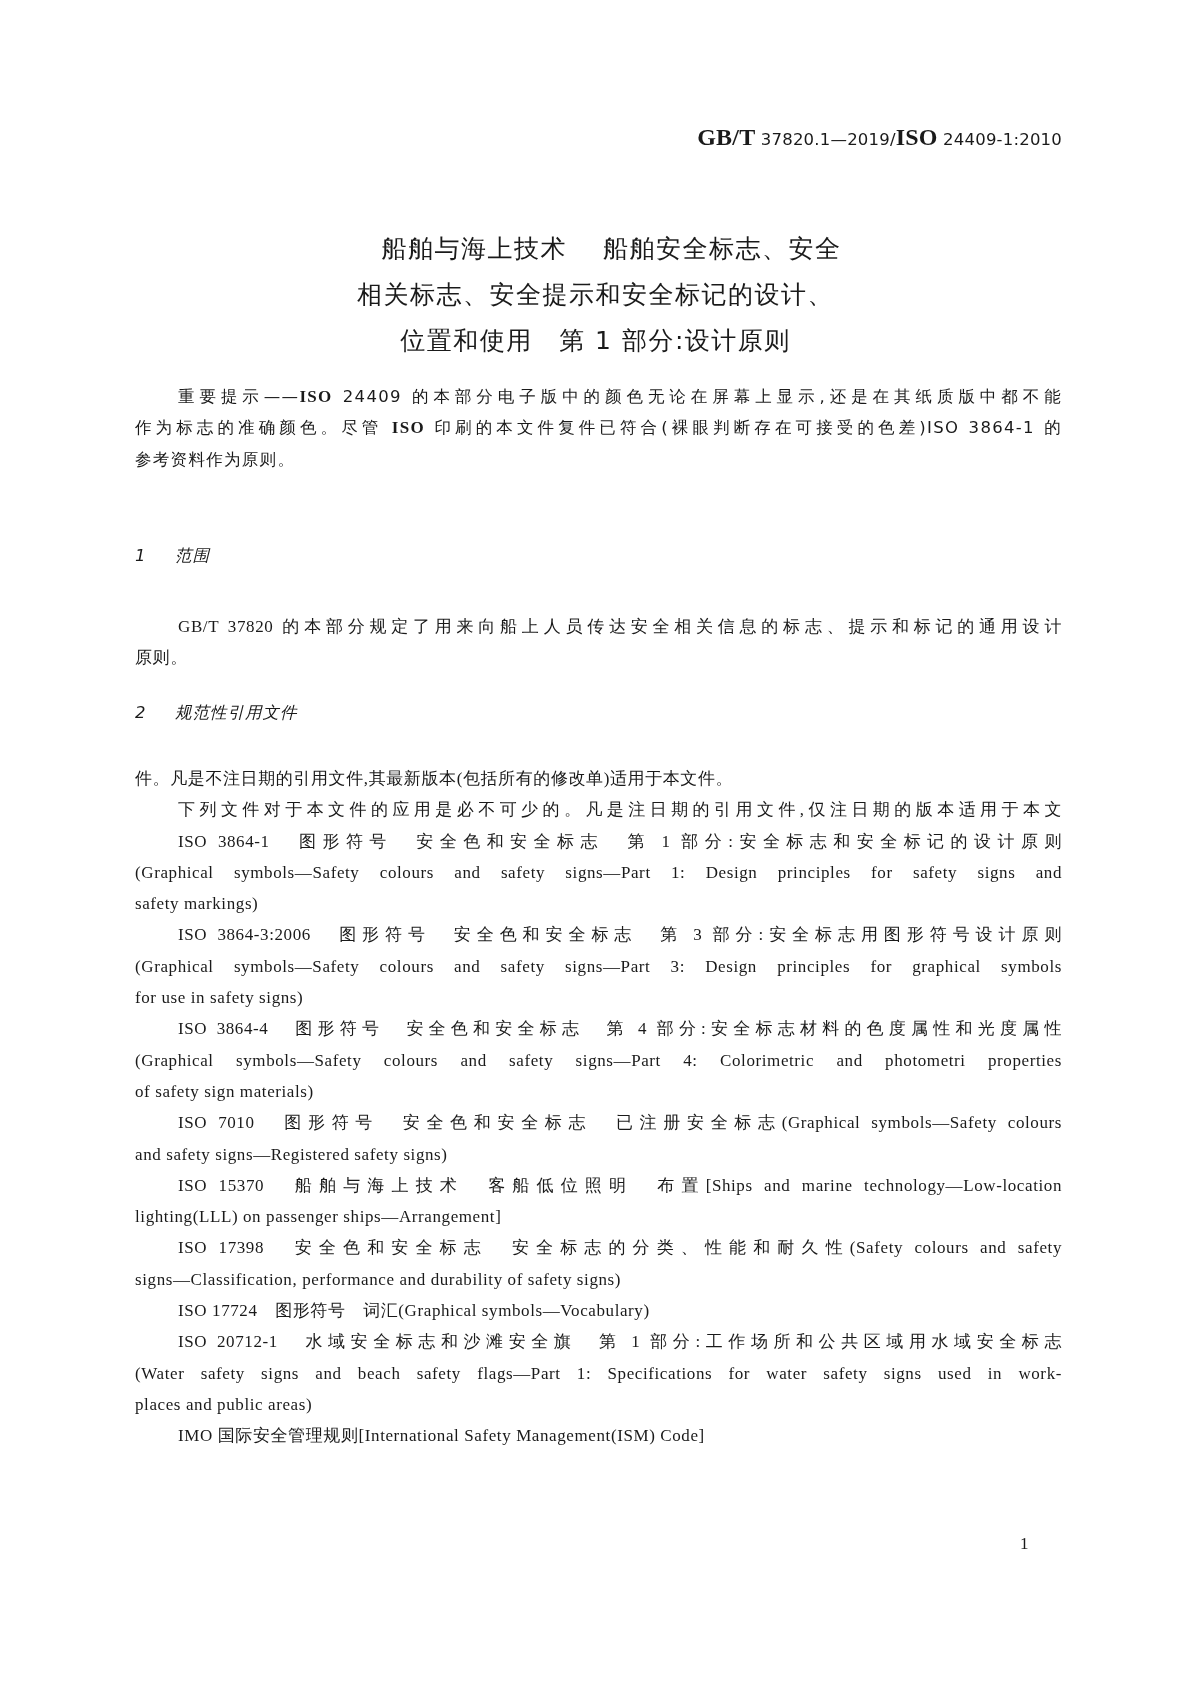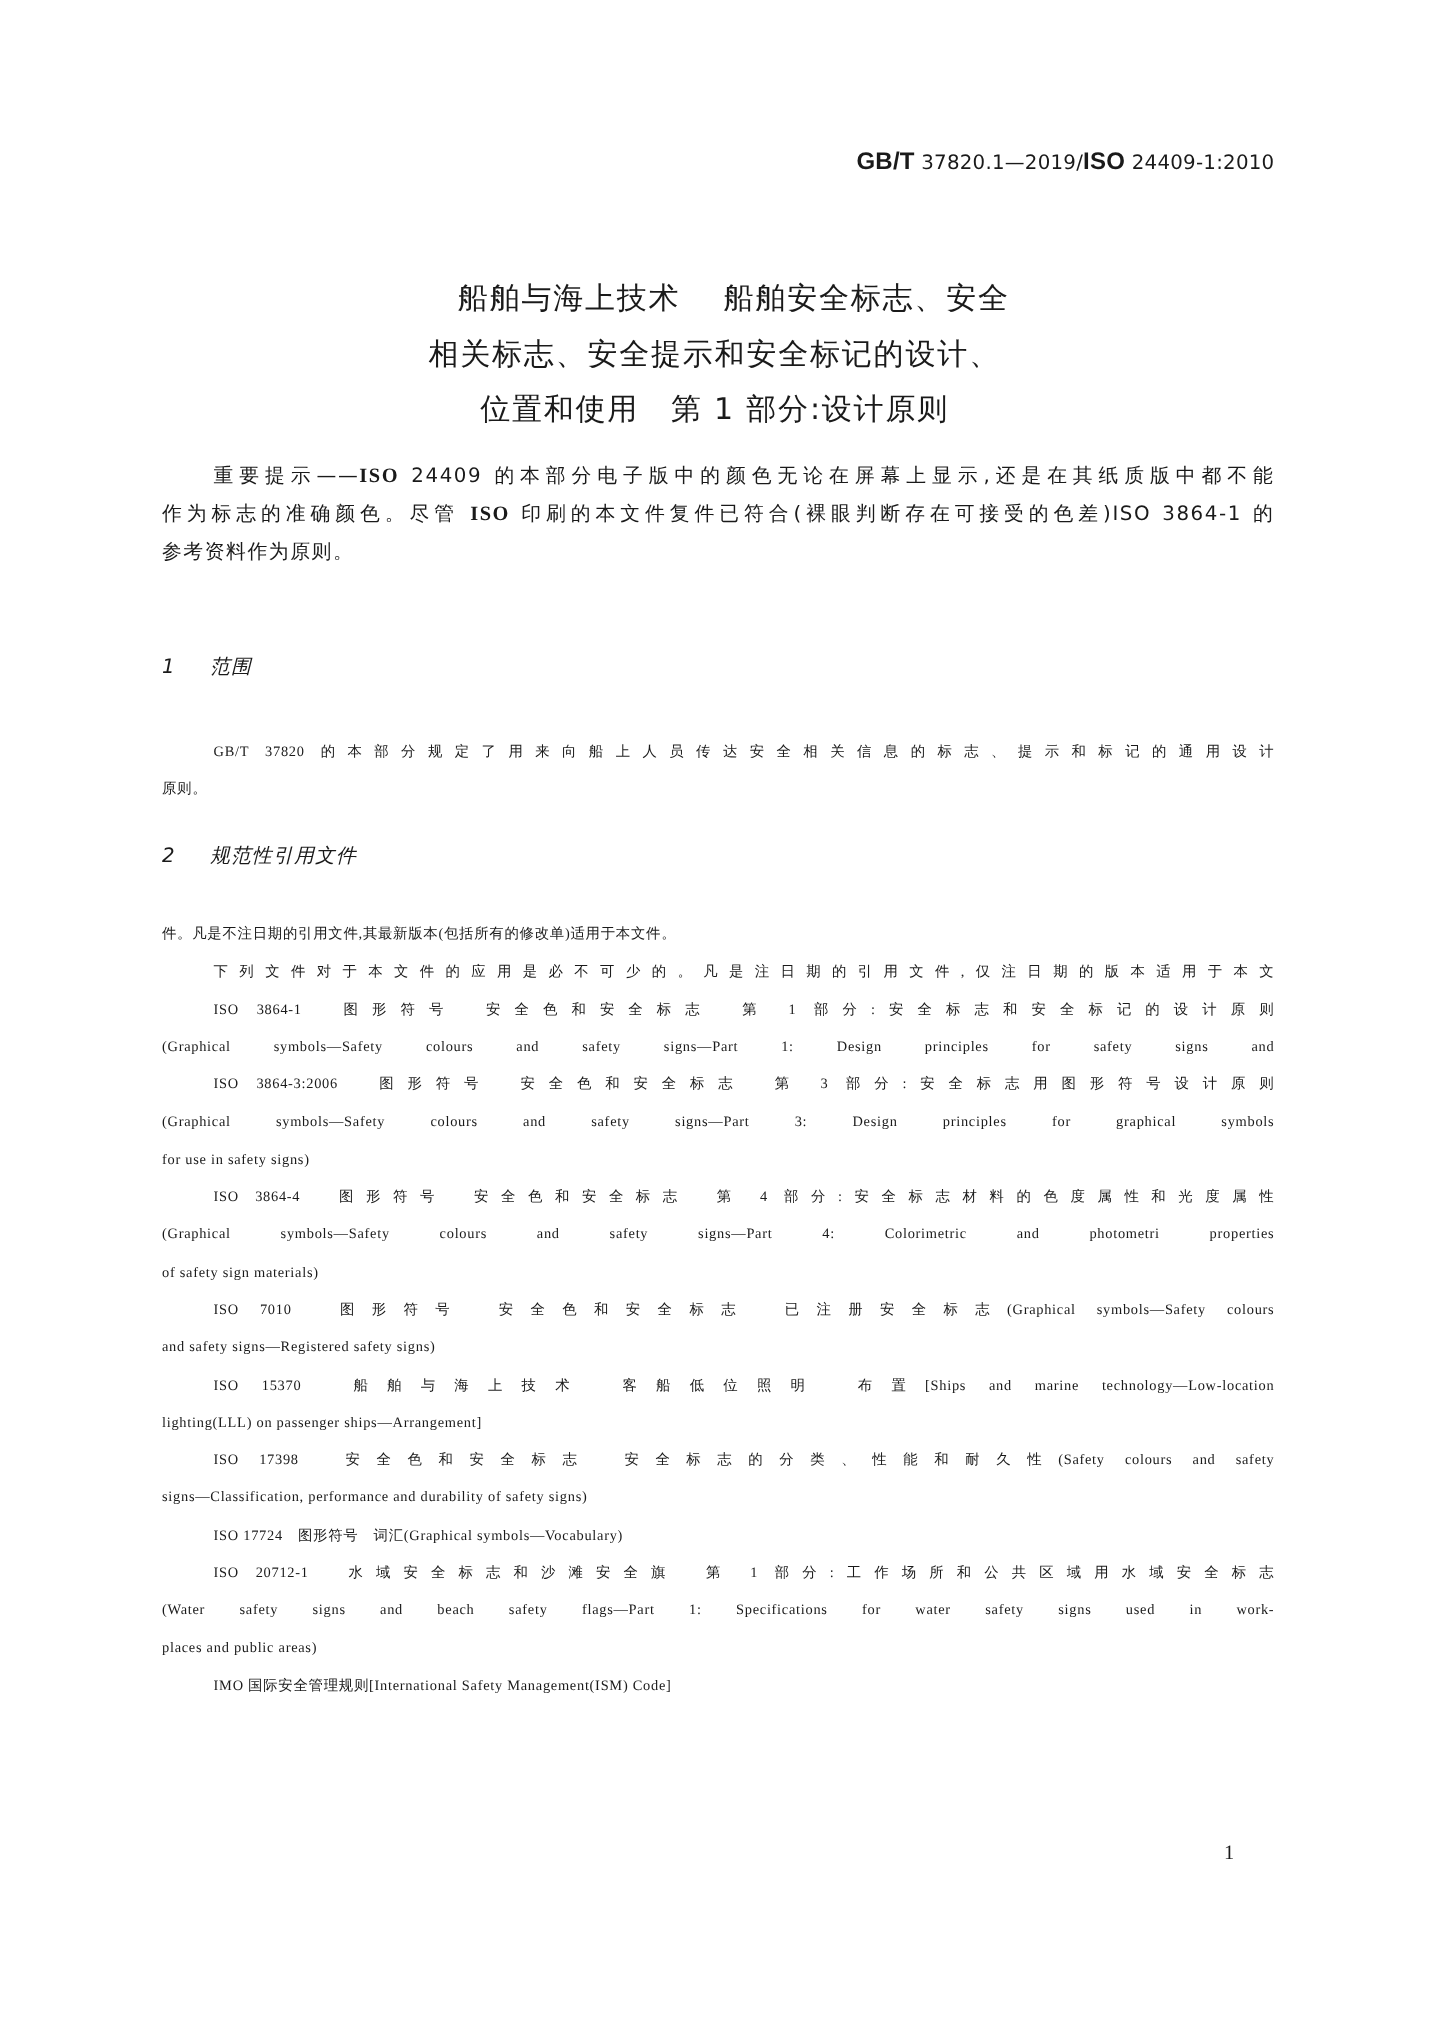--- a/index.html
+++ b/index.html
@@ -1,24 +1,24 @@
 <!DOCTYPE html>
 <html><head>
 <meta charset="utf-8">
 <style>
   html, body { margin:0; padding:0; background:#ffffff; }
   body { width:1191px; height:1684px; position:relative; overflow:hidden; color:#1a1a1a;
          font-family:"DejaVu Serif", "Liberation Serif", serif; }
   .abs { position:absolute; white-space:nowrap; }
   .hdr { top:124px; right:129px; font-size:16.5px; font-family:"DejaVu Sans", sans-serif; letter-spacing:0.2px; }
-  .hdr b { font-family:Liberation Sans, sans-serif; font-weight:bold; font-size:20px; }
+  .hdr b { font-family:Liberation Serif, serif; font-weight:bold; font-size:24px; }
   .title { left:0; width:1191px; text-align:center; font-family:"DejaVu Sans", sans-serif;
            font-size:25px; letter-spacing:1.5px; }
   .body-block { position:absolute; left:135px; width:927px; }
-  .line { height:31.3px; line-height:31.3px; font-size:12px; white-space:nowrap;
+  .line { height:31.3px; line-height:31.3px; font-size:17px; white-space:nowrap;
           text-align:justify; text-align-last:justify; overflow:hidden; }
   .line.last { text-align-last:left; }
   .indent { padding-left:43px; }
   .sans { font-family:"DejaVu Sans", sans-serif; font-size:16.5px; letter-spacing:1.3px; }
   .note .line b { font-family:"Liberation Serif", serif; font-weight:bold; font-size:17px; }
   .h { position:absolute; left:135px; font-family:"DejaVu Sans", sans-serif; font-size:16.5px; letter-spacing:1px;font-style:italic; }
   .h .num { display:inline-block; width:40px; }
   .serif { font-family:"Liberation Serif", "DejaVu Serif", serif; font-size:18.5px; letter-spacing:0.6px; }
   .pg { position:absolute; left:1020px; top:1534px; font-family:"Liberation Serif", serif; font-size:17px; }
 </style>
@@ -50,20 +50,21 @@
 <div class="h" style="top:702px;">
   <span class="num">2</span><span>规范性引用文件</span>
 </div>
 <div class="body-block serif" style="top:763px;">
   <div class="line last">件。凡是不注日期的引用文件,其最新版本(包括所有的修改单)适用于本文件。</div>
   <div class="line indent">下列文件对于本文件的应用是必不可少的。凡是注日期的引用文件,仅注日期的版本适用于本文</div>
 
   <div>
     <div class="line indent">ISO 3864-1　图形符号　安全色和安全标志　第 1 部分:安全标志和安全标记的设计原则</div>
     <div class="line">(Graphical symbols—Safety colours and safety signs—Part 1: Design principles for safety signs and</div>
+    <div class="line last">safety markings)</div>
   </div>
   <div>
     <div class="line indent">ISO 3864-3:2006　图形符号　安全色和安全标志　第 3 部分:安全标志用图形符号设计原则</div>
     <div class="line">(Graphical symbols—Safety colours and safety signs—Part 3: Design principles for graphical symbols</div>
     <div class="line last">for use in safety signs)</div>
   </div>
   <div>
     <div class="line indent">ISO 3864-4　图形符号　安全色和安全标志　第 4 部分:安全标志材料的色度属性和光度属性</div>
     <div class="line">(Graphical symbols—Safety colours and safety signs—Part 4: Colorimetric and photometri properties</div>
     <div class="line last">of safety sign materials)</div>

